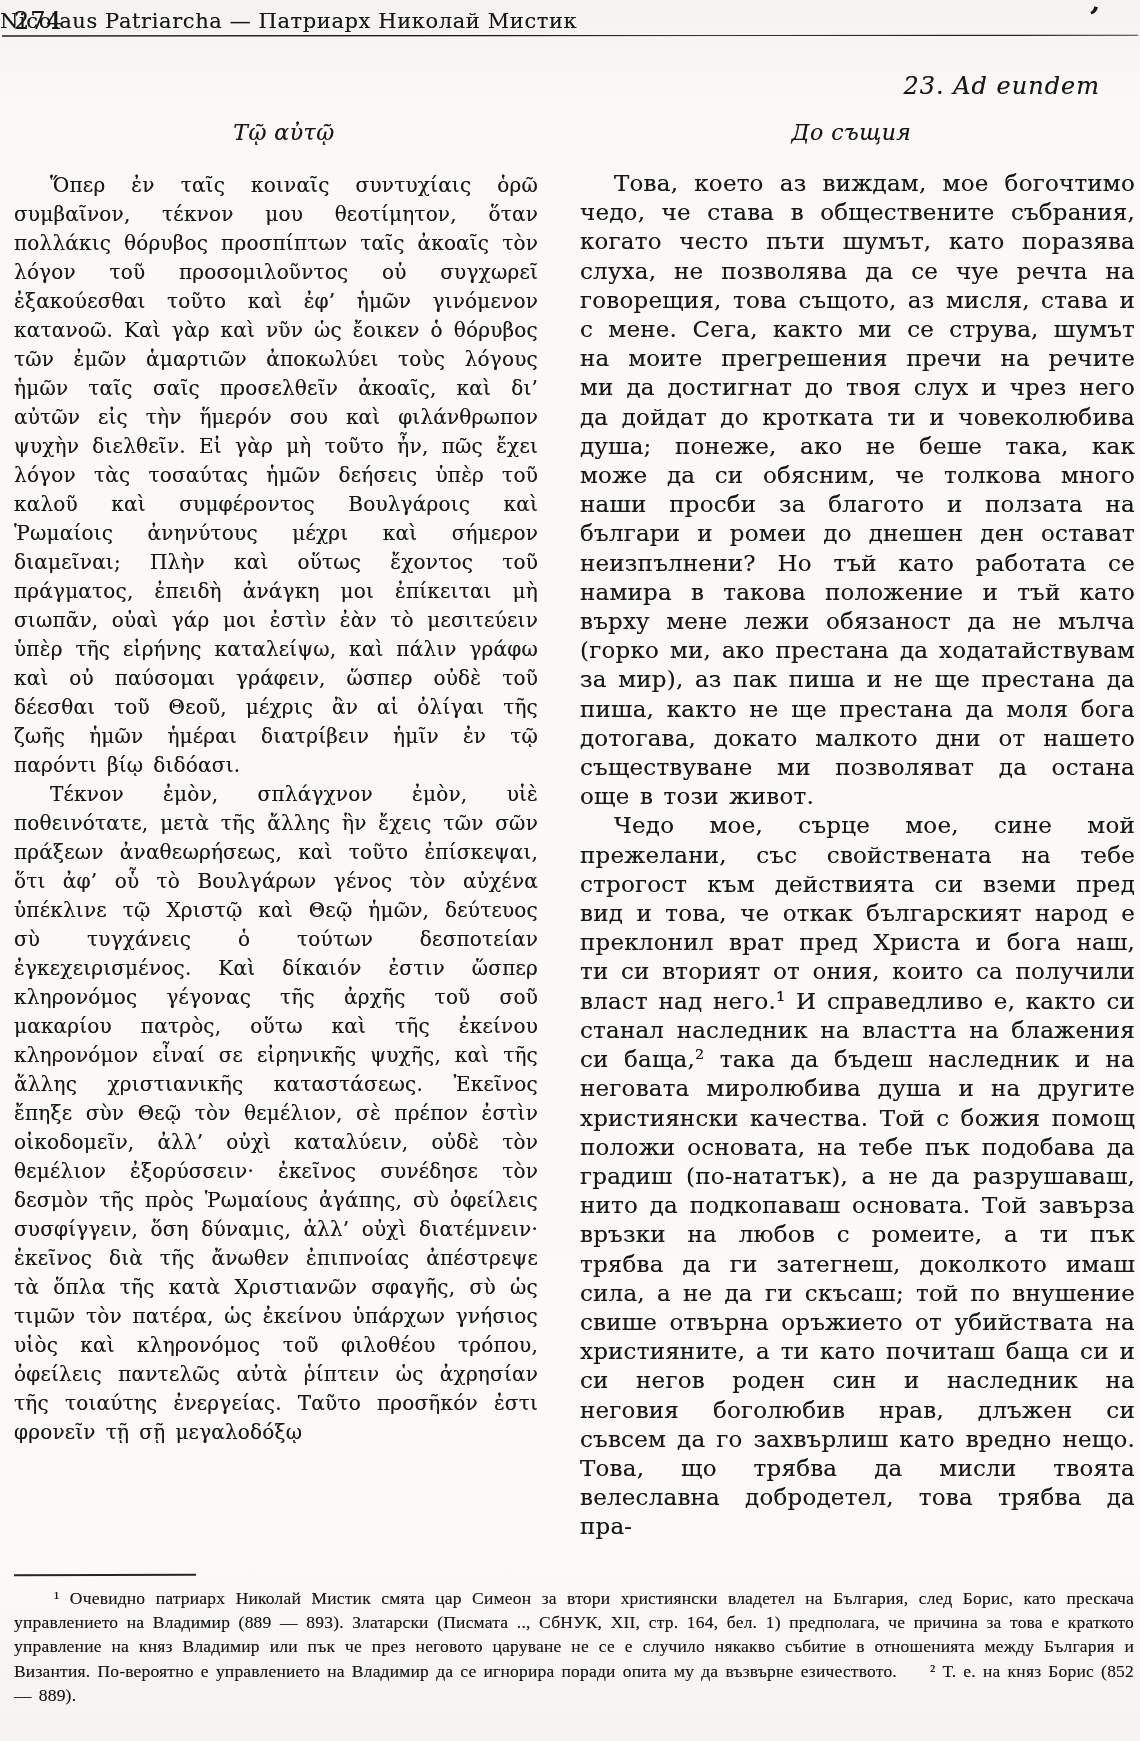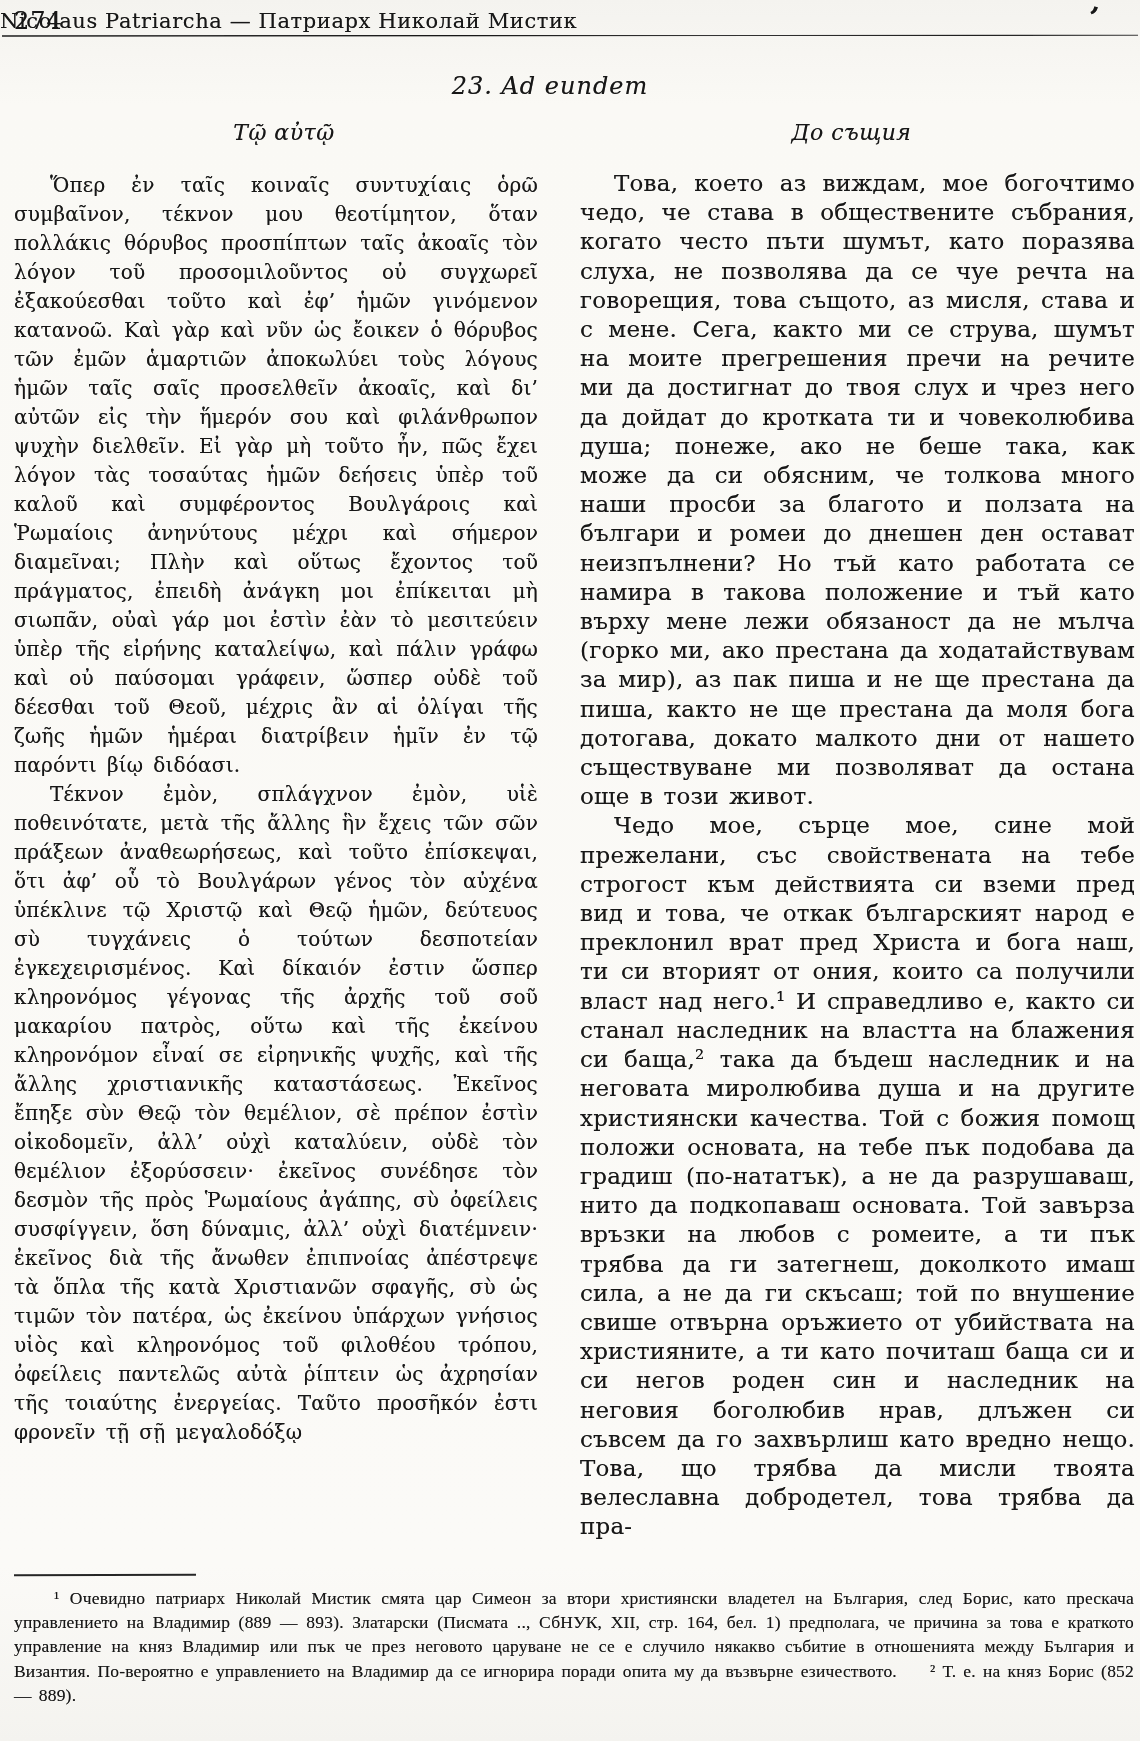--- a/index.html
+++ b/index.html
@@ -32,21 +32,21 @@
     font-size: 28px; font-weight: bold; transform: rotate(12deg);
   }
   .head-rule {
     position: absolute; top: 34px; left: 2px; right: 2px; height: 3px;
     background: linear-gradient(90deg, #1d1d1d 0%, #2a2a2a 18%, #161616 40%, #343434 62%, #1f1f1f 85%, #3a3a3a 100%);
     clip-path: polygon(0 20%, 100% 45%, 100% 80%, 0 70%);
     transform: rotate(-0.06deg);
   }
   .section-title {
     position: absolute; top: 72px; left: 0; right: 40px;
-    margin: 0; text-align: center;
+    margin: 0; text-align: right;
     font-size: 24px; font-style: italic; font-weight: normal;
     letter-spacing: 1px;
   }
   .columns {
     position: absolute; top: 120px; left: 14px; right: 5px;
     display: flex; gap: 14px; justify-content: center;
   }
   .col { box-sizing: border-box; }
   .col-left { flex: 0 0 540px; width: 540px; }
   .col-right { flex: 1 1 auto; }

